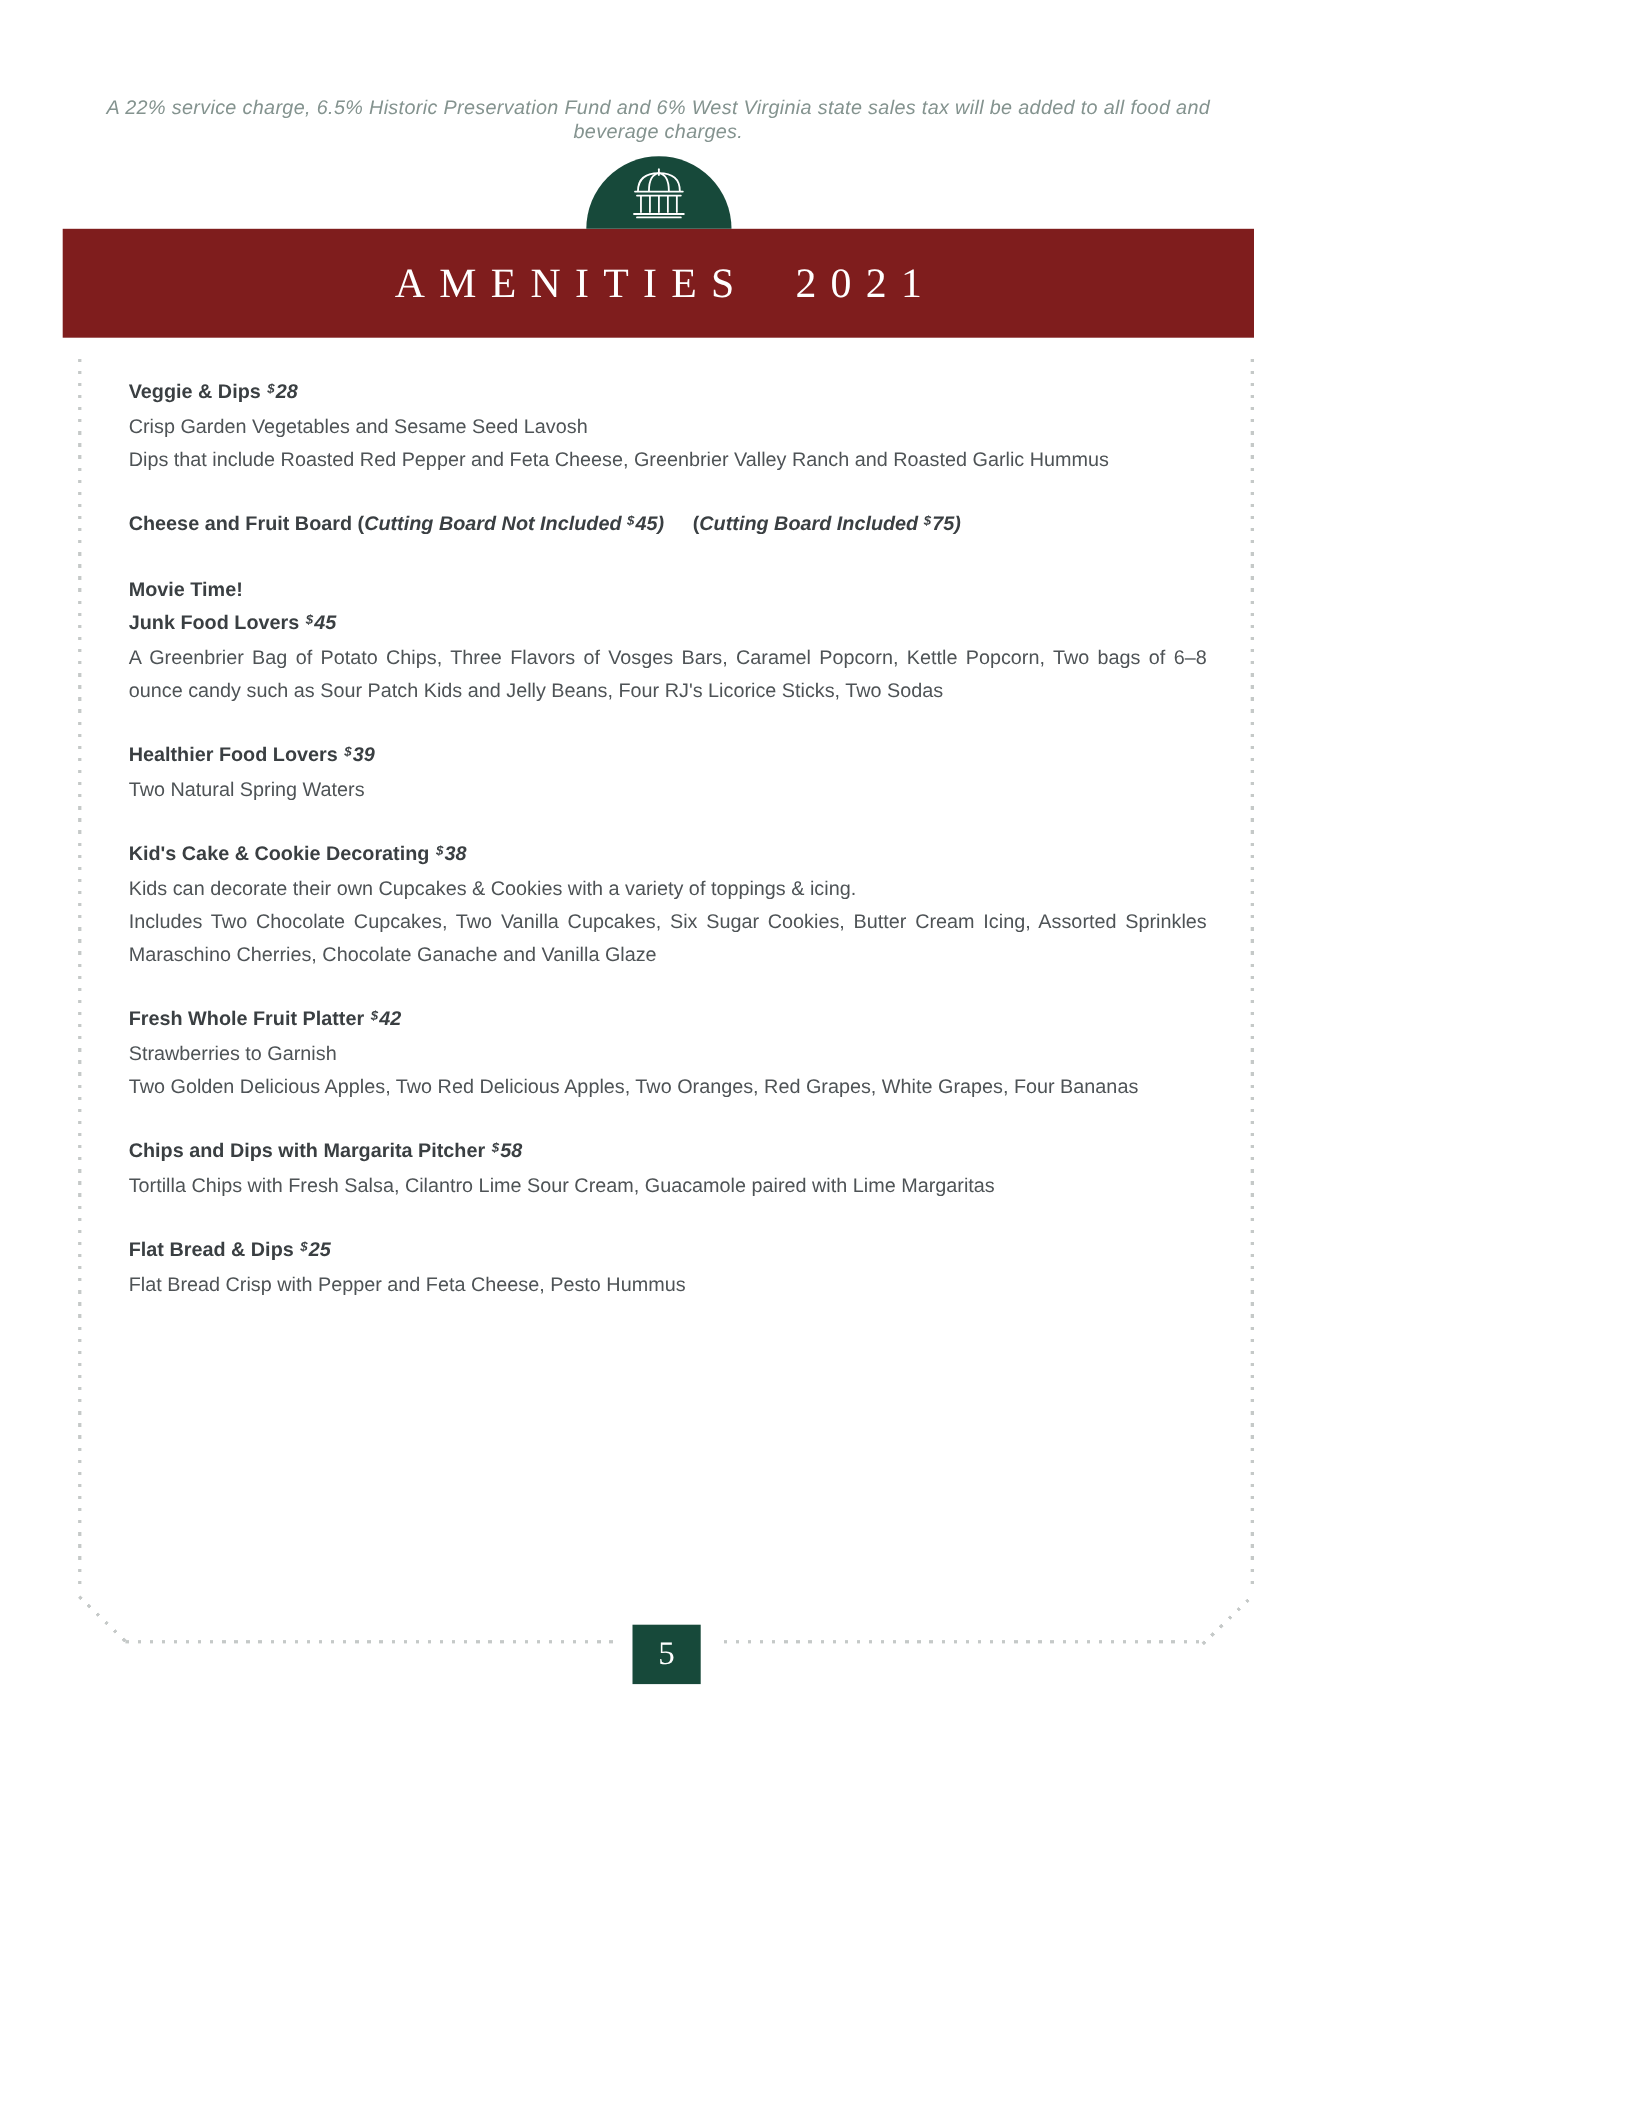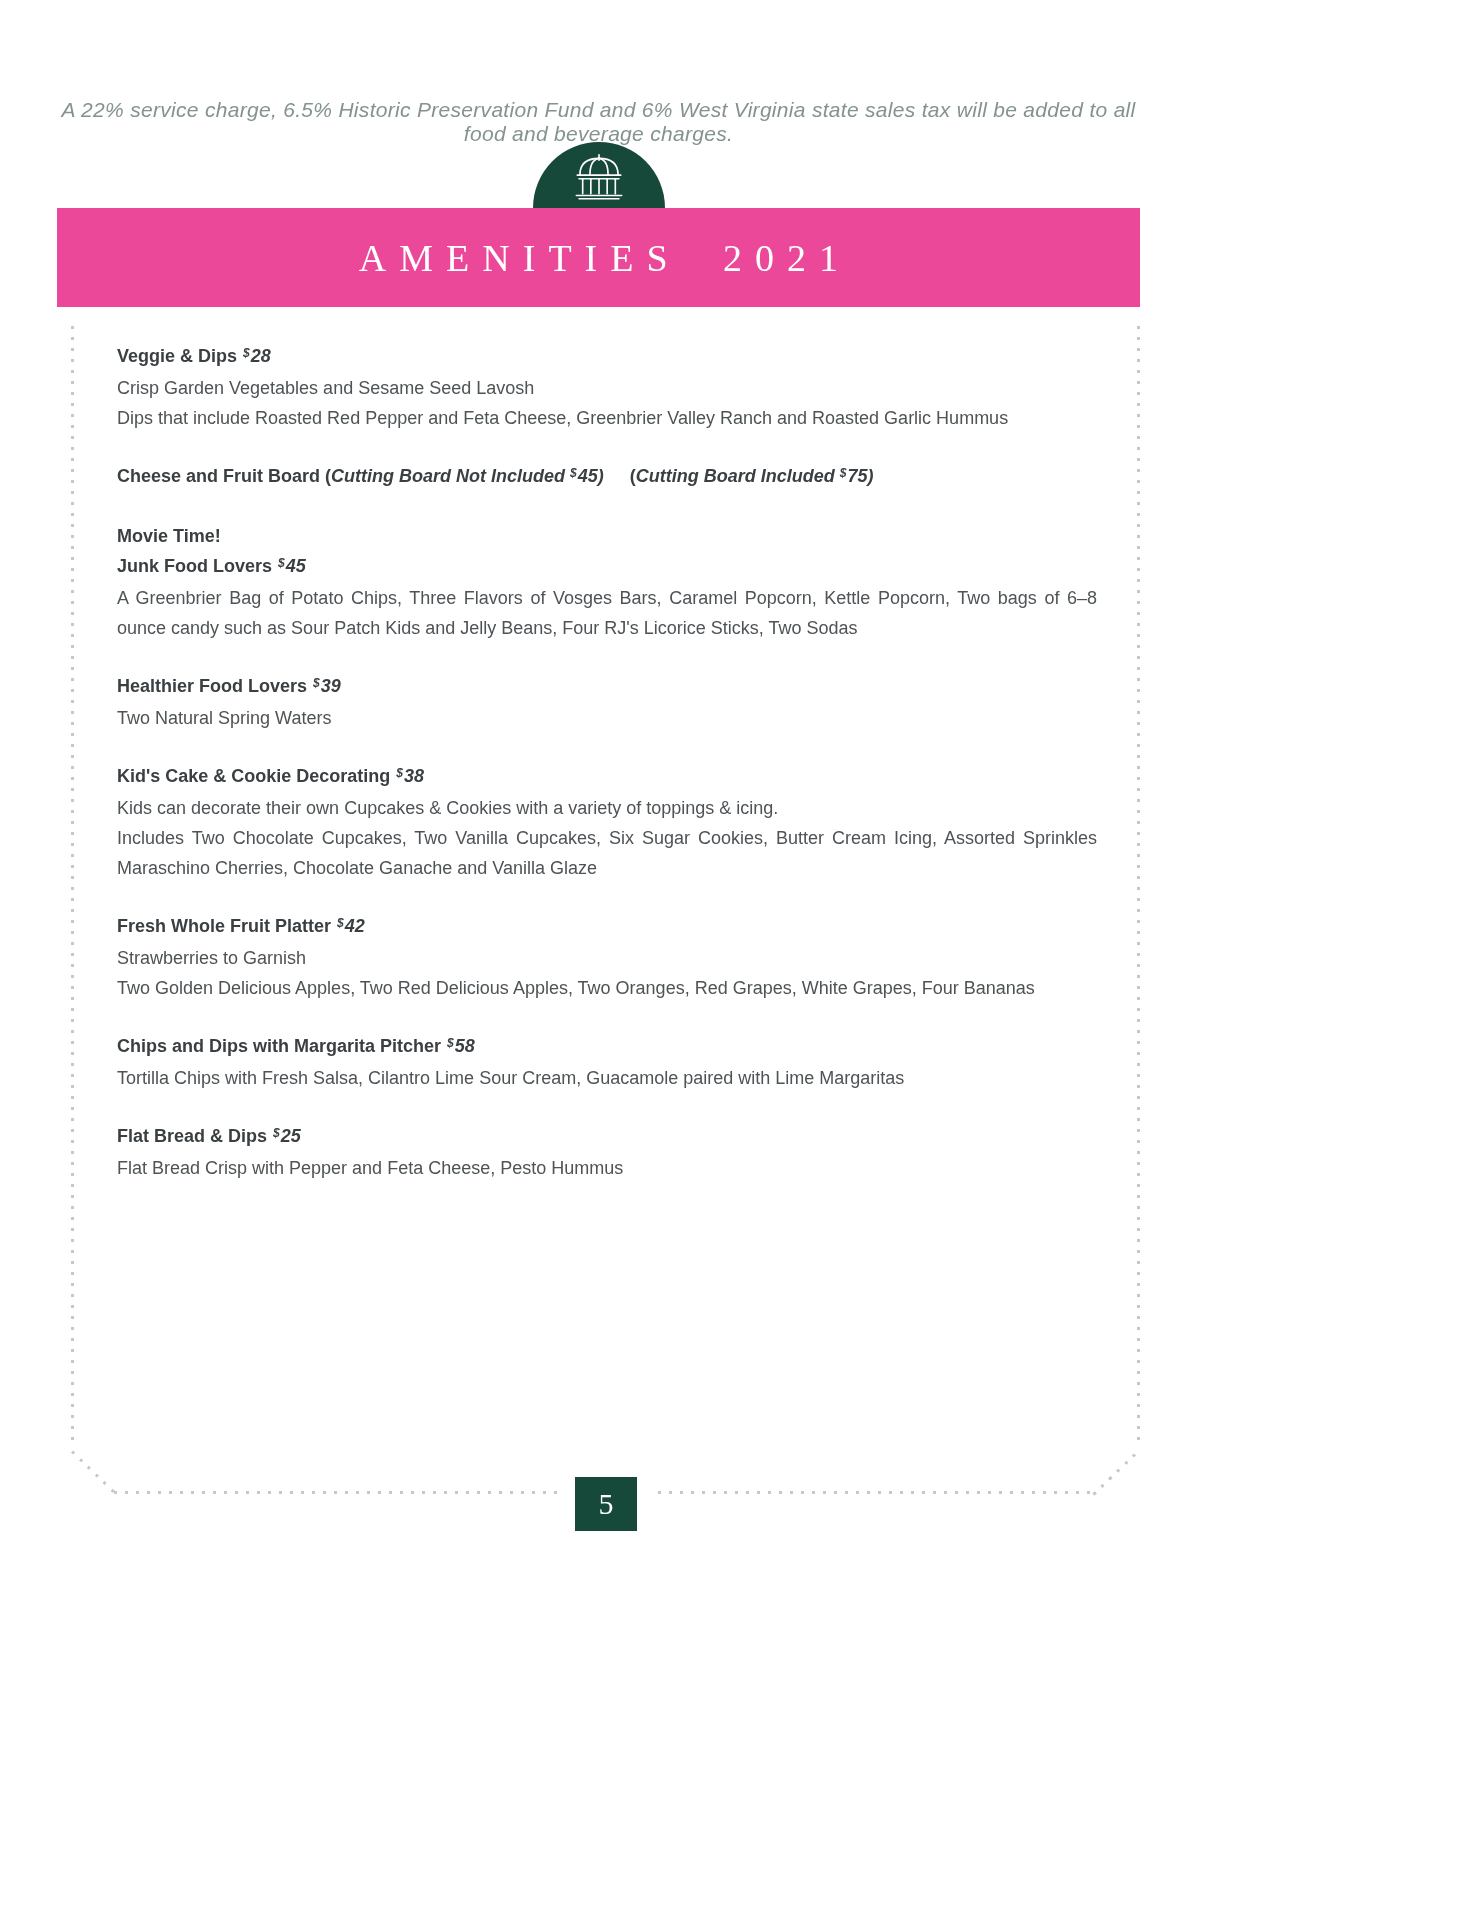--- a/index.html
+++ b/index.html
@@ -6,30 +6,30 @@
   html, body { margin: 0; padding: 0; }
   body {
     width: 1484px; height: 1920px;
     background: #ffffff;
     font-family: "Liberation Sans", "DejaVu Sans", sans-serif;
   }
   .page { position: relative; width: 1484px; height: 1920px; overflow: hidden; background: #ffffff; }
 
   
   .disclaimer {
-    position: absolute; top: 98px; left: 57px; width: 1083px;
+    position: absolute; top: 88px; left: 57px; width: 1083px;
     text-align: center; font-style: italic;
-    font-size: 21px; letter-spacing: 0.3px;
+    font-size: 18px; letter-spacing: 0.3px;
     color: #84938f;
   }
 
   
   .banner {
     position: absolute; top: 208px; left: 57px; width: 1083px; height: 99px;
-    background: #ec4899;
+    background: #7f1d1d;
     display: flex; align-items: center; justify-content: center;
   }
   .dome-circle {
     position: absolute; bottom: 99px; left: 50%; transform: translateX(-50%);
     width: 132px; height: 66px; background: #17493a;
     border-radius: 132px 132px 0 0;
     display: flex; align-items: flex-end; justify-content: center;
     padding-bottom: 3px;
   }
   .banner-title {

